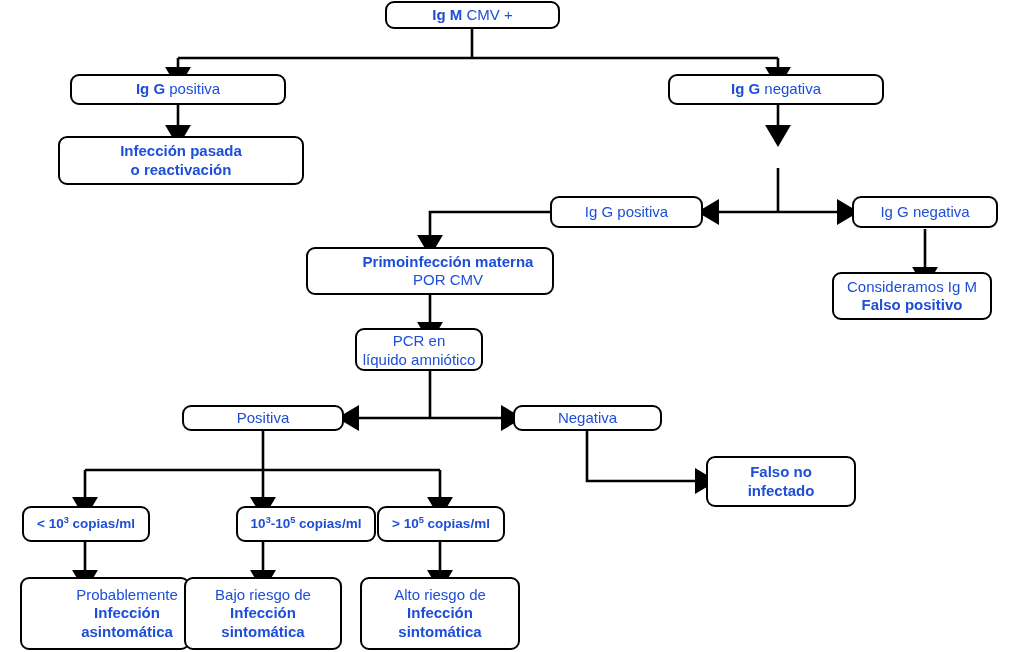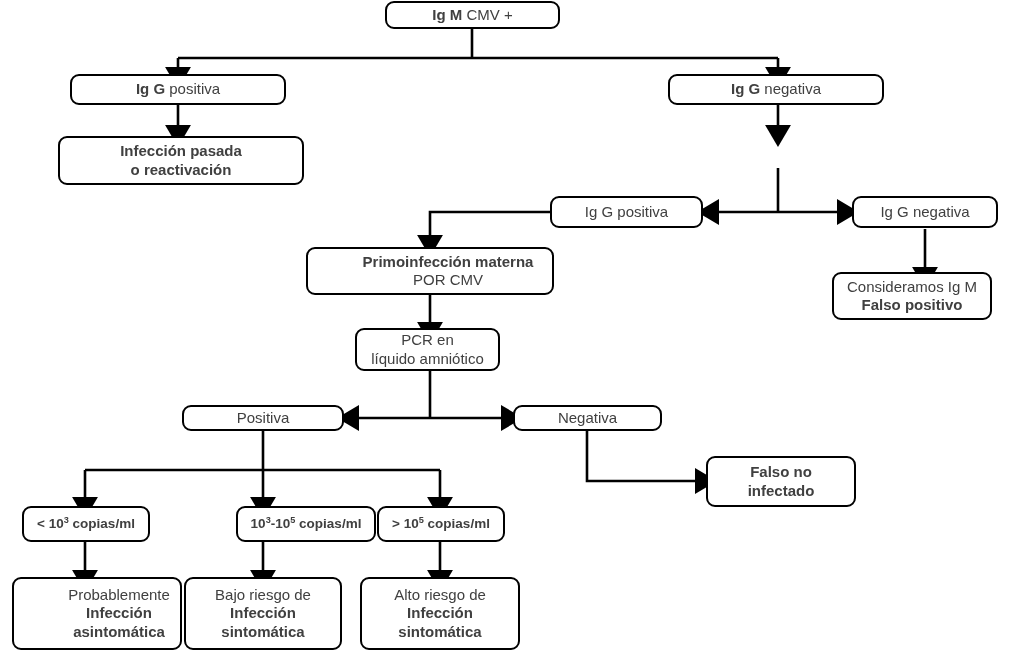--- a/index.html
+++ b/index.html
@@ -2,21 +2,21 @@
 <html><head>
 <meta charset="utf-8">
 <style>
   html,body{margin:0;padding:0;background:#ffffff;}
   #canvas{
     position:relative;
     width:1024px;height:652px;
     background:#ffffff;
     overflow:hidden;
     font-family:"Liberation Sans", sans-serif;
-    color:#404040;
+    color:#1d4ed8;
   }
   svg#wires{position:absolute;left:0;top:0;width:1024px;height:652px;}
   .node{
     position:absolute;
     box-sizing:border-box;
     border:2px solid #000000;
     border-radius:9px;
     background:#ffffff;
     display:flex;
     flex-direction:column;
@@ -110,21 +110,21 @@
   <div class="node" style="left:832px;top:272px;width:160px;height:48px;">
     <span class="ln n">Consideramos Ig M</span>
     <span class="ln b">Falso positivo</span>
   </div>
 
   <div class="node" style="left:306px;top:247px;width:248px;height:48px;padding-left:36px;">
     <span class="ln b">Primoinfección materna</span>
     <span class="ln n">POR CMV</span>
   </div>
 
-  <div class="node" style="left:355px;top:328px;width:145px;height:43px;">
+  <div class="node" style="left:355px;top:328px;width:128px;height:43px;justify-content:flex-end;">
     <span class="ln n">PCR en</span>
     <span class="ln n">líquido amniótico</span>
   </div>
 
   <div class="node" style="left:182px;top:405px;width:162px;height:26px;">
     <span class="ln n">Positiva</span>
   </div>
 
   <div class="node" style="left:513px;top:405px;width:149px;height:26px;">
     <span class="ln n">Negativa</span>
@@ -140,21 +140,21 @@
   </div>
 
   <div class="node sm" style="left:203px;top:506px;width:140px;height:36px;margin-left:33px;">
     <span class="ln b"><span>10</span><sup>3</sup><span>-10</span><sup>5</sup><span> copias/ml</span></span>
   </div>
 
   <div class="node sm" style="left:377px;top:506px;width:128px;height:36px;">
     <span class="ln b"><span>&gt; 10</span><sup>5</sup><span> copias/ml</span></span>
   </div>
 
-  <div class="node" style="left:12px;top:577px;width:170px;height:73px;padding-left:44px;">
+  <div class="node" style="left:20px;top:577px;width:170px;height:73px;padding-left:44px;">
     <span class="ln n">Probablemente</span>
     <span class="ln b">Infección</span>
     <span class="ln b">asintomática</span>
   </div>
 
   <div class="node" style="left:184px;top:577px;width:158px;height:73px;">
     <span class="ln n">Bajo riesgo de</span>
     <span class="ln b">Infección</span>
     <span class="ln b">sintomática</span>
   </div>

